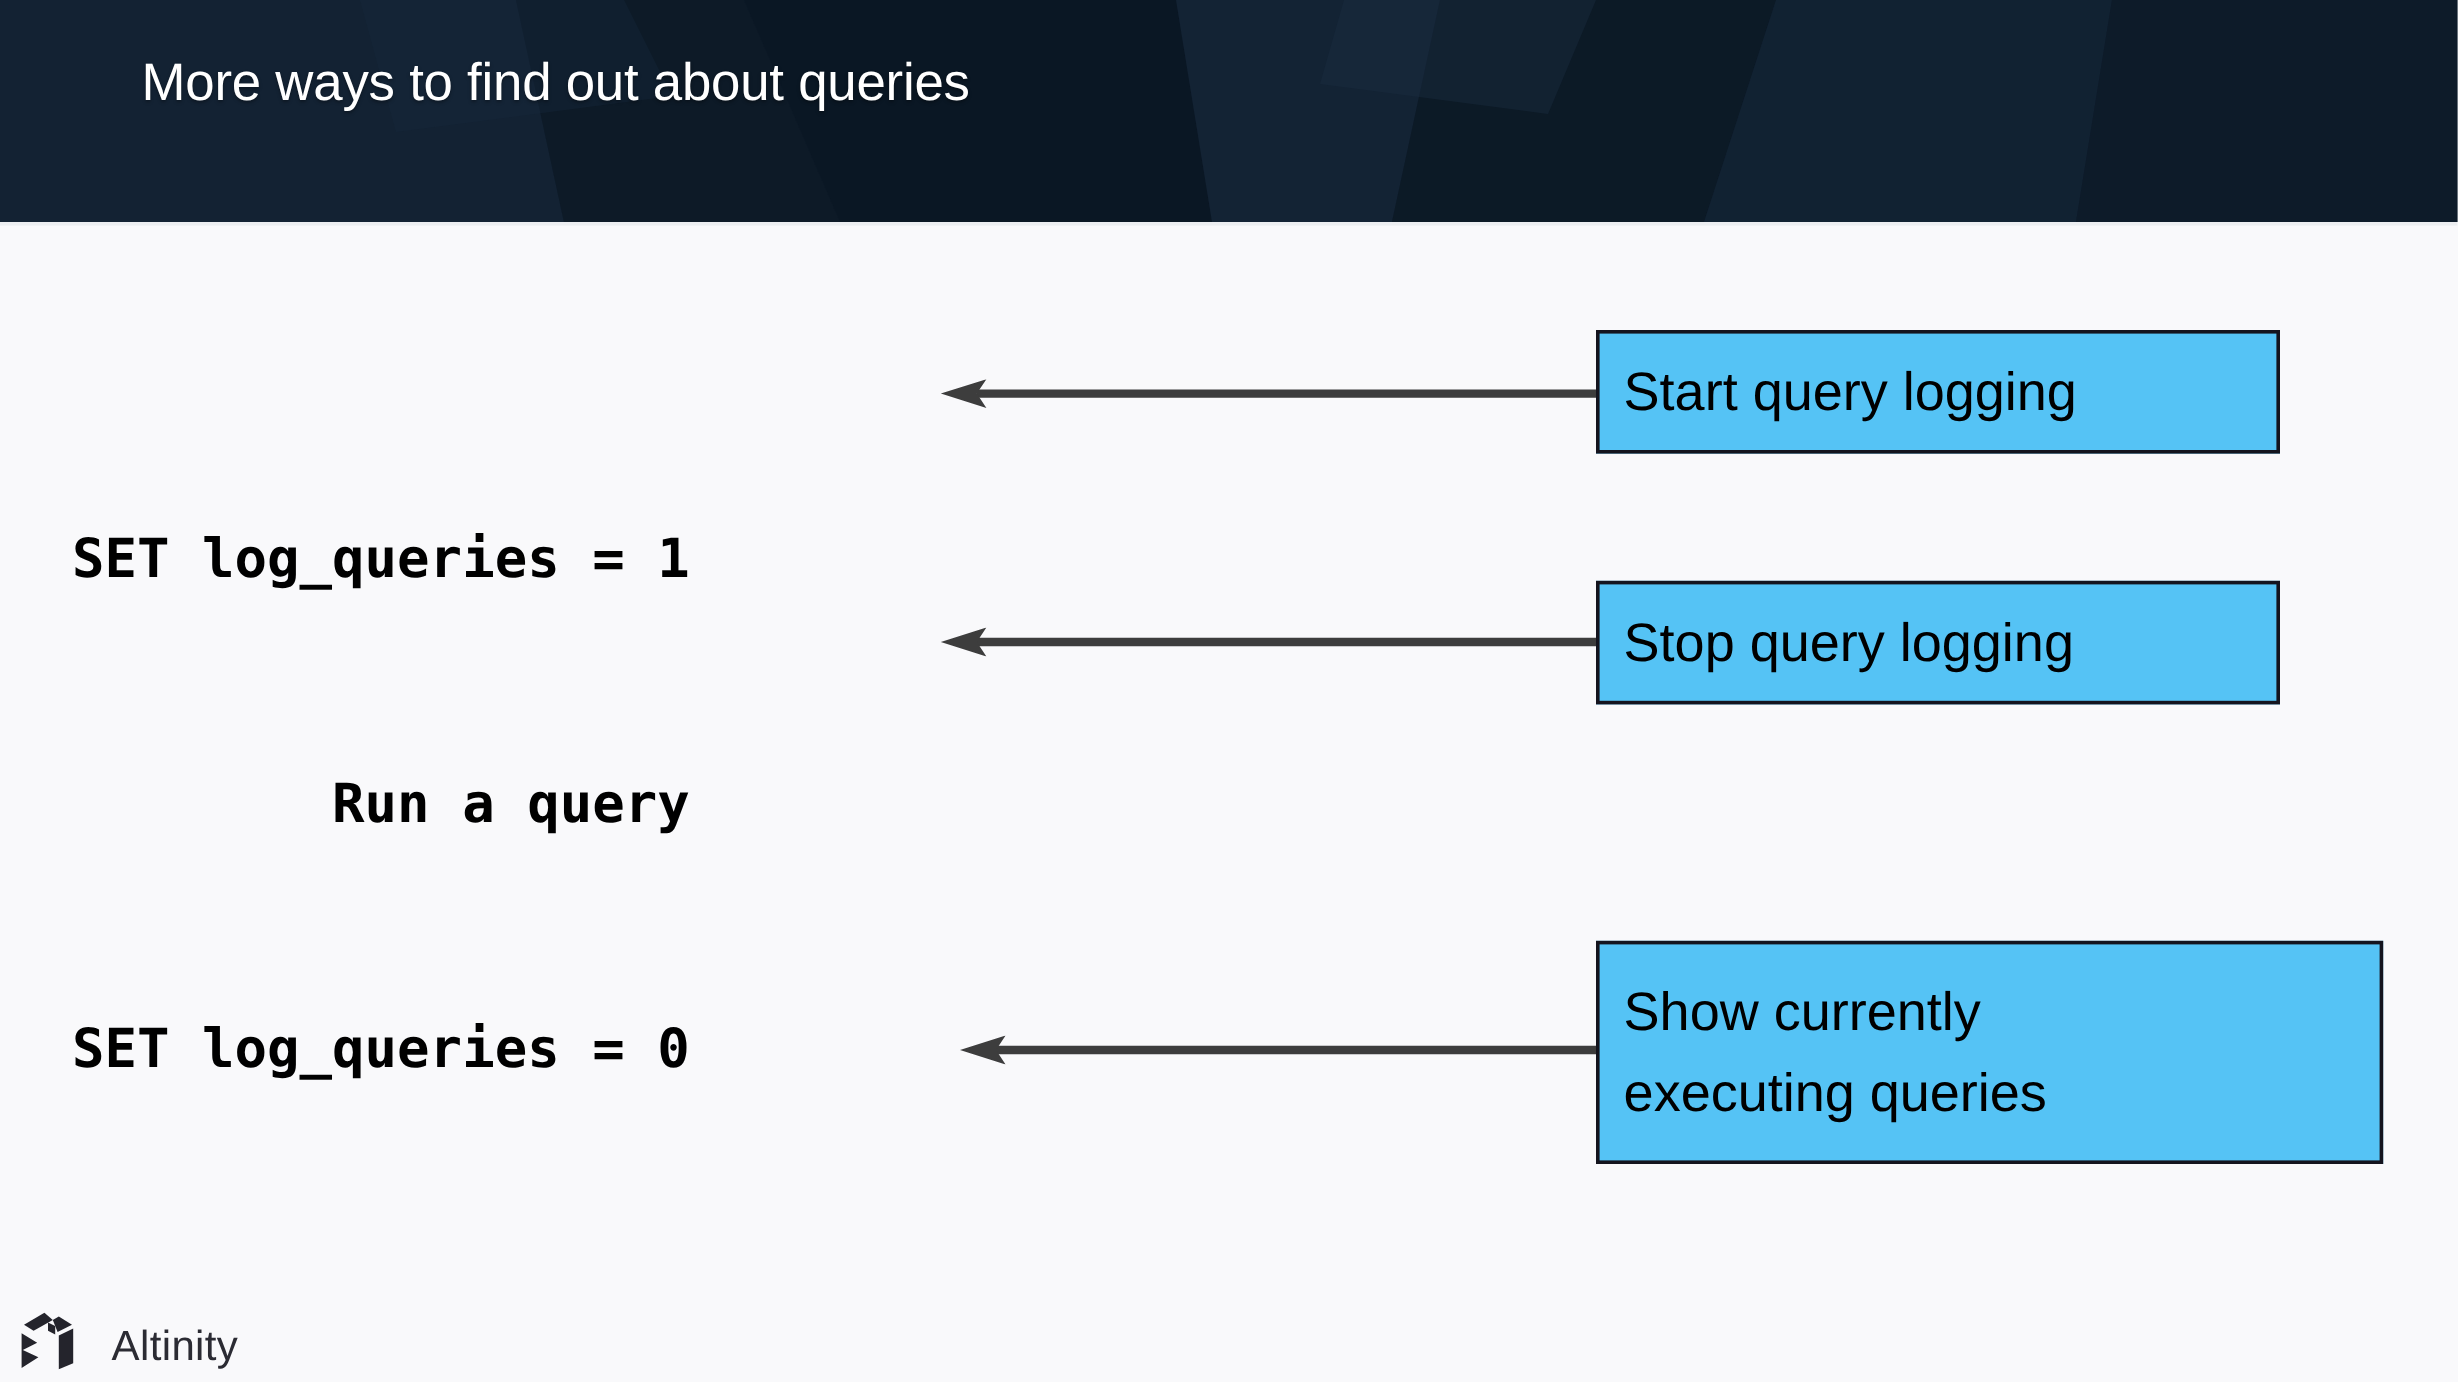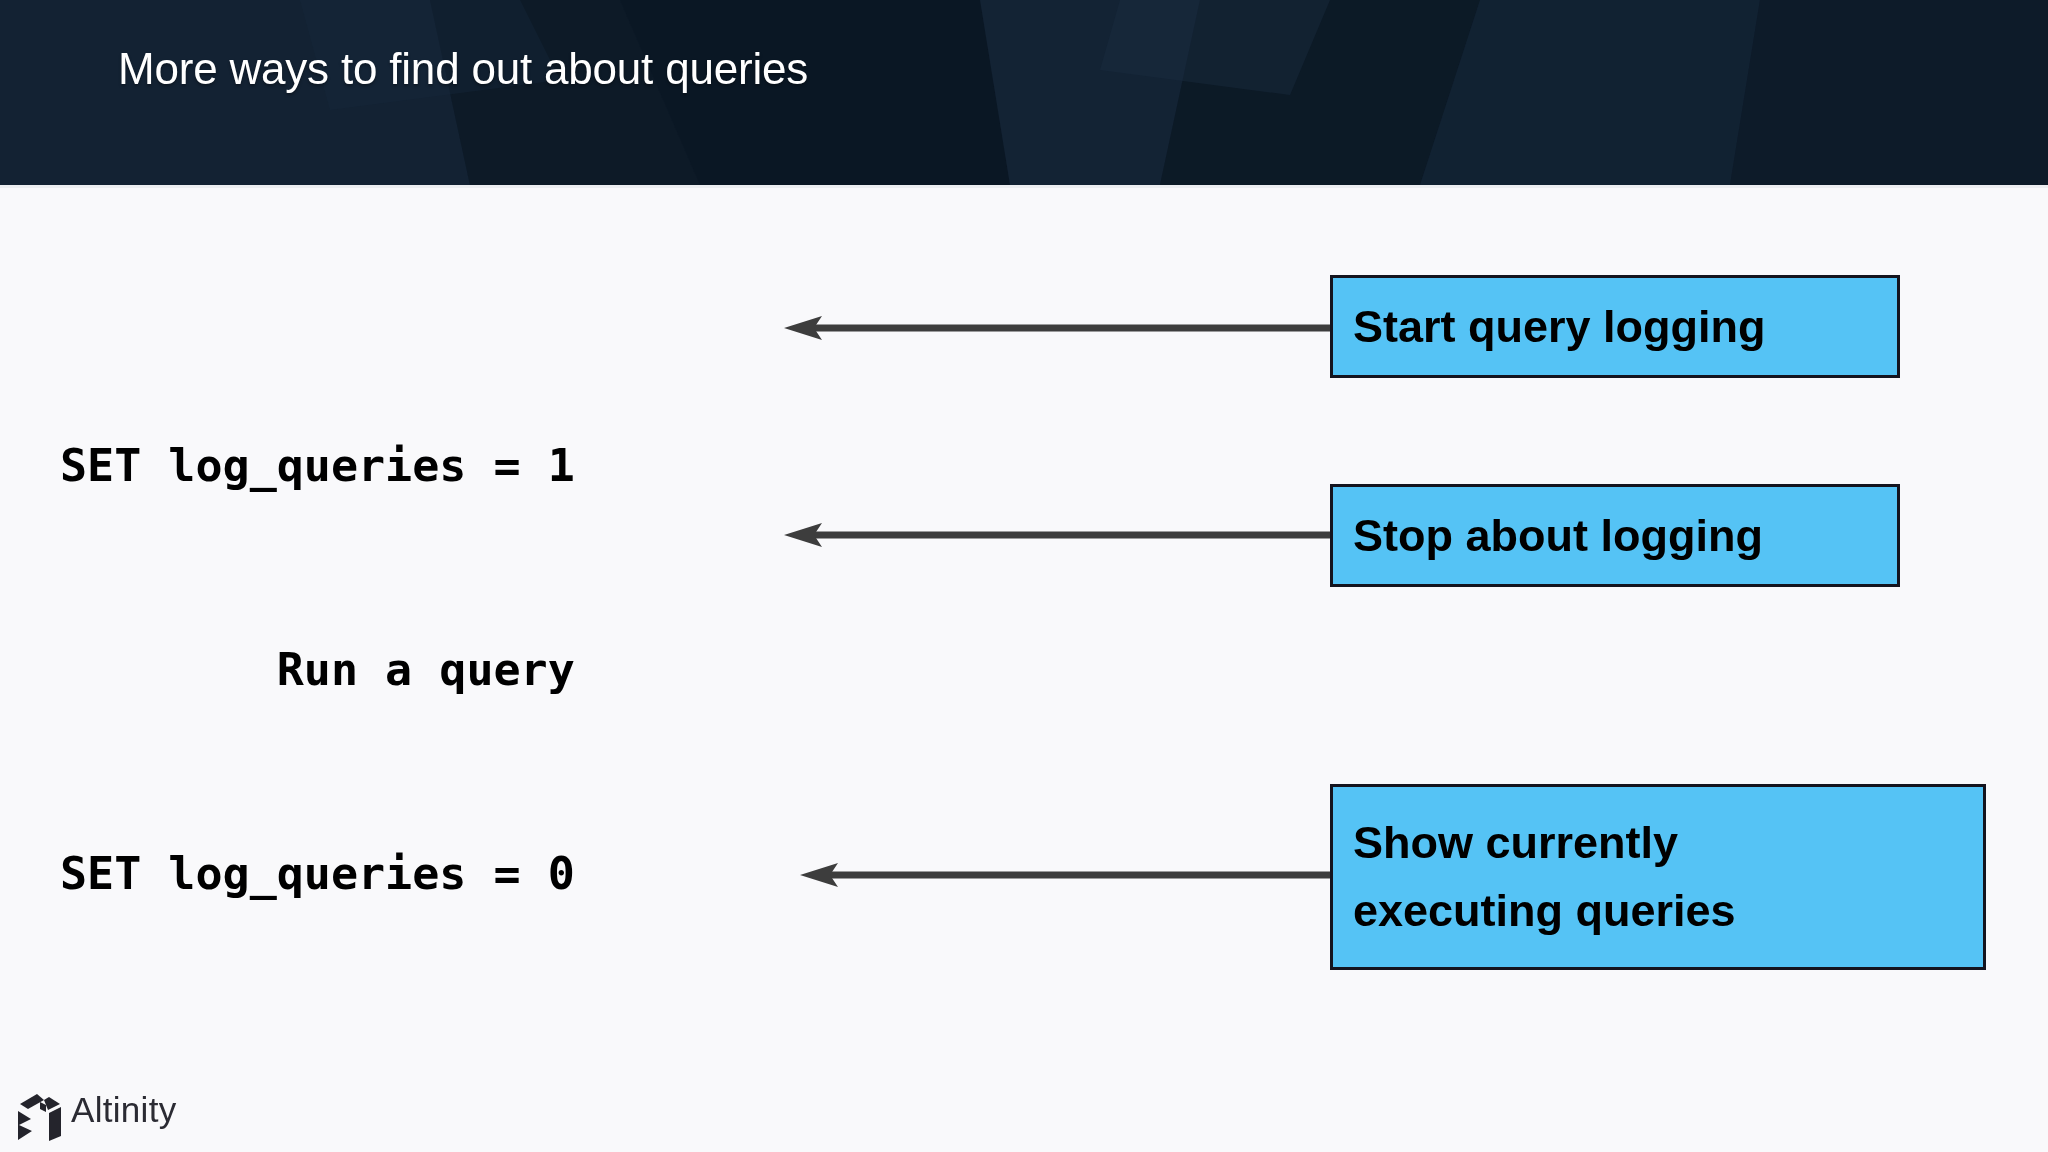--- a/index.html
+++ b/index.html
@@ -79,21 +79,21 @@
   .callout {
     position: absolute;
     background: #55c3f5;
     border: 3px solid #14141e;
     box-sizing: border-box;
     display: flex;
     flex-direction: column;
     justify-content: center;
     padding-left: 20px;
     font-family: "Liberation Sans", sans-serif;
-    font-weight: bold;
+    font-weight: normal;
     font-size: 45px;
     color: #000000;
     line-height: 68px;
   }
   #callout-1 { left: 1330px; top: 275px;  width: 570px; height: 103px; }
   #callout-2 { left: 1330px; top: 484px;  width: 570px; height: 103px; }
   #callout-3 { left: 1330px; top: 784px;  width: 656px; height: 186px; }
   .callout .line { white-space: nowrap; }
 
   
@@ -104,22 +104,22 @@
   #arrow-1 { left: 770px;  top: 316px; width: 562px; }
   #arrow-2 { left: 770px;  top: 523px; width: 562px; }
   #arrow-3 { left: 786px;  top: 863px; width: 546px; }
 
   
   #logo {
     position: absolute;
     left: 16px;
     top: 1090px;
     display: flex;
-    align-items: flex-start;
-    gap: 8px;
+    align-items: flex-end;
+    gap: 30px;
   }
   #logo-mark { width: 47px; height: 52px; display: block; }
   #logo-text {
     font-family: "Liberation Sans", sans-serif;
     font-size: 35px;
     font-weight: 400;
     color: #2b2b33;
     letter-spacing: 0.3px;
   }
 </style>
@@ -166,21 +166,21 @@
   </svg>
   <svg class="arrow" id="arrow-3" viewBox="0 0 546 24" preserveAspectRatio="none">
     <line x1="546" y1="12" x2="44" y2="12" stroke="#3d3d3d" stroke-width="7"></line>
     <polygon points="14,12 52,0 44,12 52,24" fill="#3d3d3d"></polygon>
   </svg>
 
   <div class="callout" id="callout-1">
     <span class="line">Start query logging</span>
   </div>
   <div class="callout" id="callout-2">
-    <span class="line">Stop about logging</span>
+    <span class="line">Stop query logging</span>
   </div>
   <div class="callout" id="callout-3">
     <span class="line">Show currently</span>
     <span class="line">executing queries</span>
   </div>
 
   <div id="logo">
     <svg id="logo-mark" viewBox="0 0 47 52">
       <polygon points="4,14 21,4 28,10 12,19" fill="#24242c"></polygon>
       <polygon points="28,10 33,7 44,14 32,20" fill="#24242c"></polygon>

